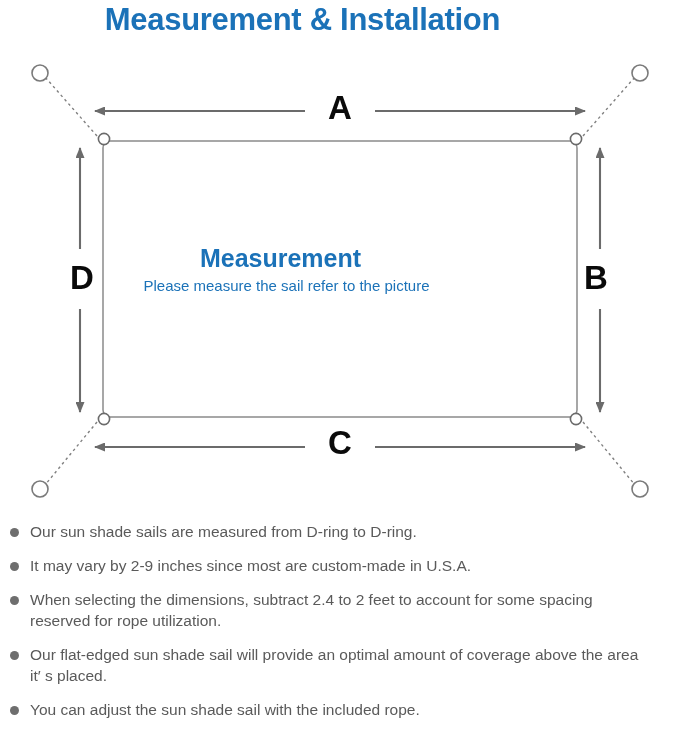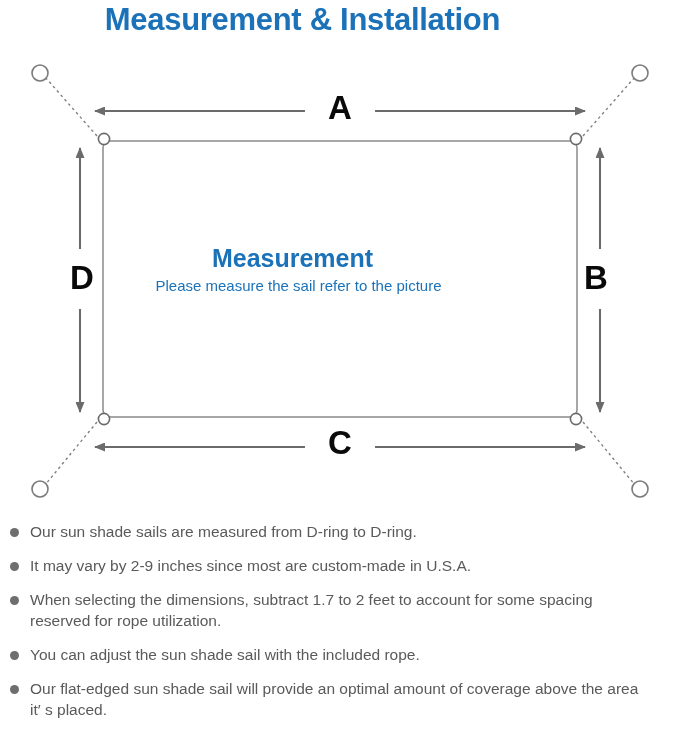--- a/index.html
+++ b/index.html
@@ -45,21 +45,20 @@
   }
 
   
   .sail-label {
     position: absolute;
     left: 0;
     top: 198px;
     width: 561px;
     text-align: center;
     pointer-events: none;
-    margin-left: 12px;
   }
   .sail-label .main {
     font-family: "Liberation Sans", sans-serif;
     font-weight: bold;
     font-size: 25px;
     color: #1b72b8;
     line-height: 32px;
     white-space: nowrap;
   }
   .sail-label .sub {
@@ -196,26 +195,26 @@
     <div class="note-text">Our sun shade sails are measured from D-ring to D-ring.</div>
   </div>
 
   <div class="note">
     <div class="note-bullet"></div>
     <div class="note-text">It may vary by 2-9 inches since most are custom-made in U.S.A.</div>
   </div>
 
   <div class="note">
     <div class="note-bullet"></div>
-    <div class="note-text">When selecting the dimensions, subtract 1.7 to 2 feet to account for some spacing reserved for rope utilization.</div>
+    <div class="note-text">When selecting the dimensions, subtract 2.4 to 2 feet to account for some spacing reserved for rope utilization.</div>
+  </div>
+
+  <div class="note">
+    <div class="note-bullet"></div>
+    <div class="note-text">Our flat-edged sun shade sail will provide an optimal amount of coverage above the area it′ s placed.</div>
   </div>
 
   <div class="note">
     <div class="note-bullet"></div>
     <div class="note-text">You can adjust the sun shade sail with the included rope.</div>
   </div>
 
-  <div class="note">
-    <div class="note-bullet"></div>
-    <div class="note-text">Our flat-edged sun shade sail will provide an optimal amount of coverage above the area it′ s placed.</div>
-  </div>
-
 </div>
 
 </body></html>

